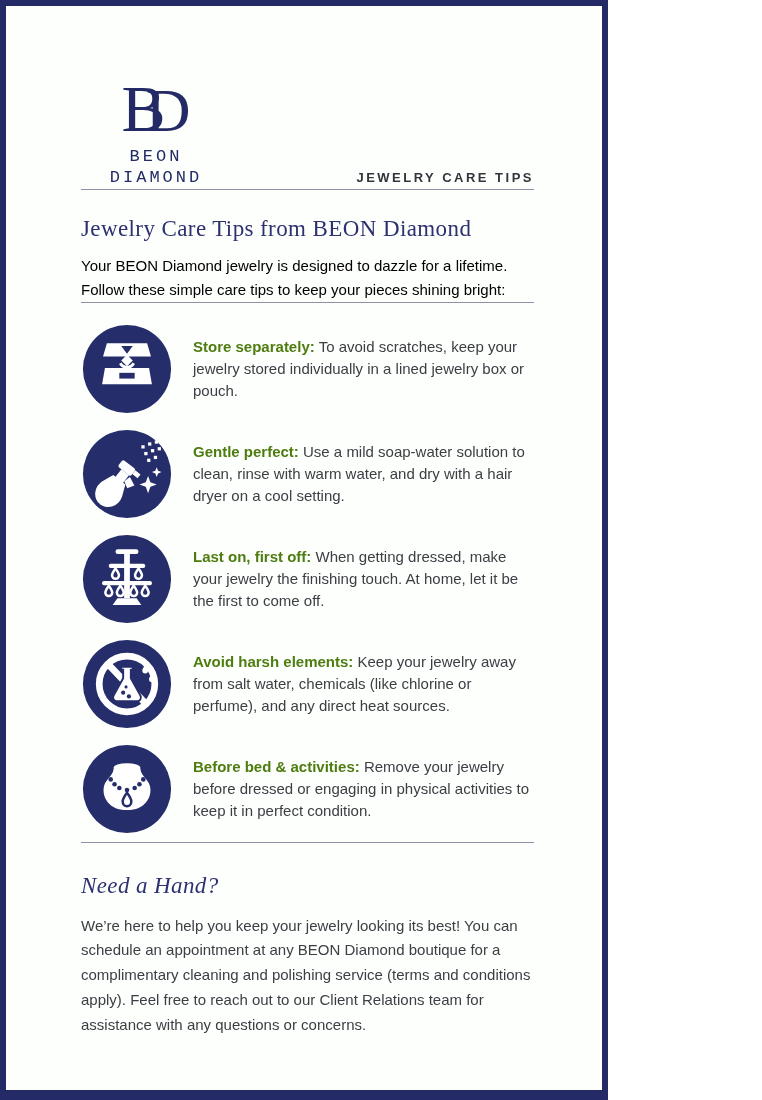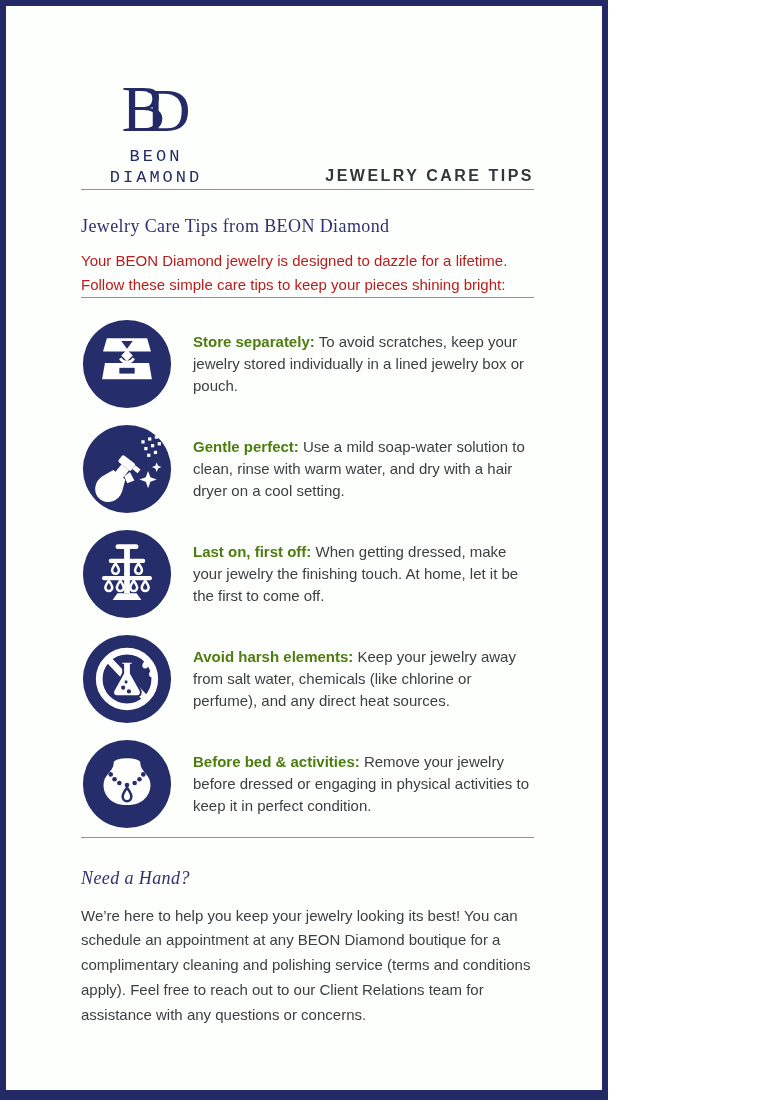--- a/index.html
+++ b/index.html
@@ -16,34 +16,34 @@
   }
   .content{padding:0 68px 0 75px;}
 
   
   .header{margin-top:66px;display:flex;justify-content:space-between;align-items:flex-end;}
   .logo{display:flex;flex-direction:column;align-items:center;width:150px;}
   .monogram{position:relative;height:74px;color:#232a66;font-family:"Liberation Serif", serif;}
   .monogram .m-b{font-size:66px;line-height:74px;font-weight:400;}
   .monogram .m-d{font-size:62px;line-height:74px;font-weight:400;margin-left:-20px;}
   .brandname{font-family:Liberation Mono, monospace;color:#232a66;font-size:17px;letter-spacing:3px;line-height:1.25;text-align:center;}
-  .doc-title{font-size:16px;font-weight:700;letter-spacing:2.5px;color:#33343c;margin-bottom:4px;}
+  .doc-title{font-size:13px;font-weight:700;letter-spacing:2.5px;color:#33343c;margin-bottom:4px;}
 
   hr.rule{border:none;border-top:1px solid #8f8fa6;margin:0;}
   .rule-1{margin-top:14px;}
   .rule-2{margin-top:24px;}
   .rule-3{margin-top:6px;}
 
   
   .section-heading{
     font-family:"Liberation Serif", serif;
-    color:#2e3170;font-size:18px;font-weight:500;letter-spacing:0.4px;
+    color:#2e3170;font-size:23px;font-weight:500;letter-spacing:0.4px;
     margin:26px 0 12px 0;
   }
-  .intro-line{font-size:15px;line-height:1.6;color:#b91c1c;}
+  .intro-line{font-size:15px;line-height:1.6;color:#000000;}
 
   
   .tips{margin-top:14px;}
   .tip-row{display:flex;align-items:center;gap:20px;height:105px;}
   .tip-icon{flex:0 0 92px;width:92px;height:92px;}
   .tip-text{font-size:15px;line-height:1.47;max-width:508px;color:#3d3d44;}
   .tip-label{font-weight:700;color:#4d7c0f;}
 
   
   .help-heading{margin-top:30px;margin-bottom:14px;font-style:italic;}

